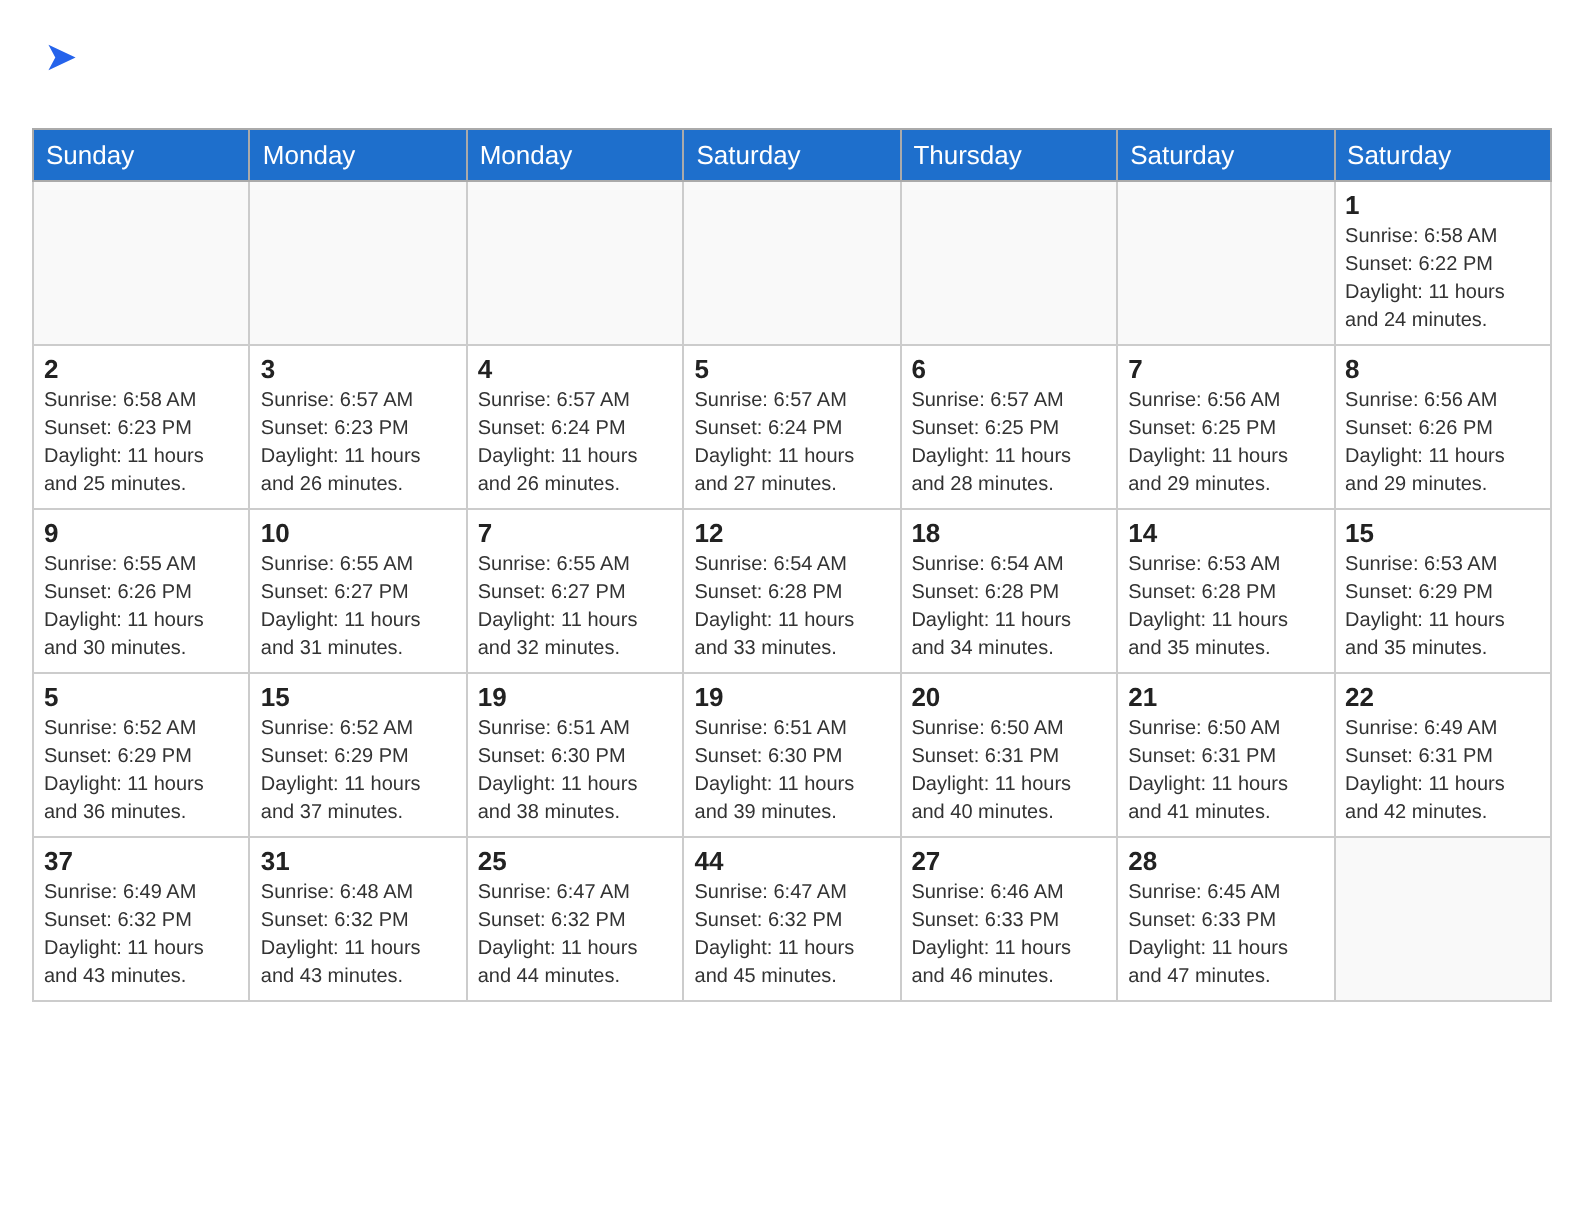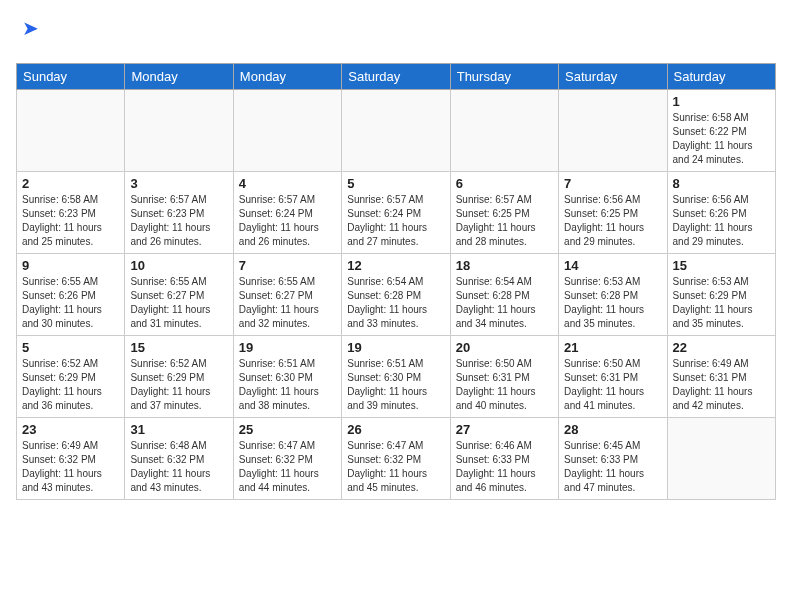--- a/index.html
+++ b/index.html
@@ -145,33 +145,33 @@
             <span class="day-num">21</span>
             <div class="day-info">Sunrise: 6:50 AM<br>Sunset: 6:31 PM<br>Daylight: 11 hours<br>and 41 minutes.</div>
           </td>
           <td>
             <span class="day-num">22</span>
             <div class="day-info">Sunrise: 6:49 AM<br>Sunset: 6:31 PM<br>Daylight: 11 hours<br>and 42 minutes.</div>
           </td>
         </tr>
         <tr>
           <td>
-            <span class="day-num">23</span>
+            <span class="day-num">37</span>
             <div class="day-info">Sunrise: 6:49 AM<br>Sunset: 6:32 PM<br>Daylight: 11 hours<br>and 43 minutes.</div>
           </td>
           <td>
             <span class="day-num">31</span>
             <div class="day-info">Sunrise: 6:48 AM<br>Sunset: 6:32 PM<br>Daylight: 11 hours<br>and 43 minutes.</div>
           </td>
           <td>
             <span class="day-num">25</span>
             <div class="day-info">Sunrise: 6:47 AM<br>Sunset: 6:32 PM<br>Daylight: 11 hours<br>and 44 minutes.</div>
           </td>
           <td>
-            <span class="day-num">26</span>
+            <span class="day-num">44</span>
             <div class="day-info">Sunrise: 6:47 AM<br>Sunset: 6:32 PM<br>Daylight: 11 hours<br>and 45 minutes.</div>
           </td>
           <td>
             <span class="day-num">27</span>
             <div class="day-info">Sunrise: 6:46 AM<br>Sunset: 6:33 PM<br>Daylight: 11 hours<br>and 46 minutes.</div>
           </td>
           <td>
             <span class="day-num">28</span>
             <div class="day-info">Sunrise: 6:45 AM<br>Sunset: 6:33 PM<br>Daylight: 11 hours<br>and 47 minutes.</div>
           </td>

